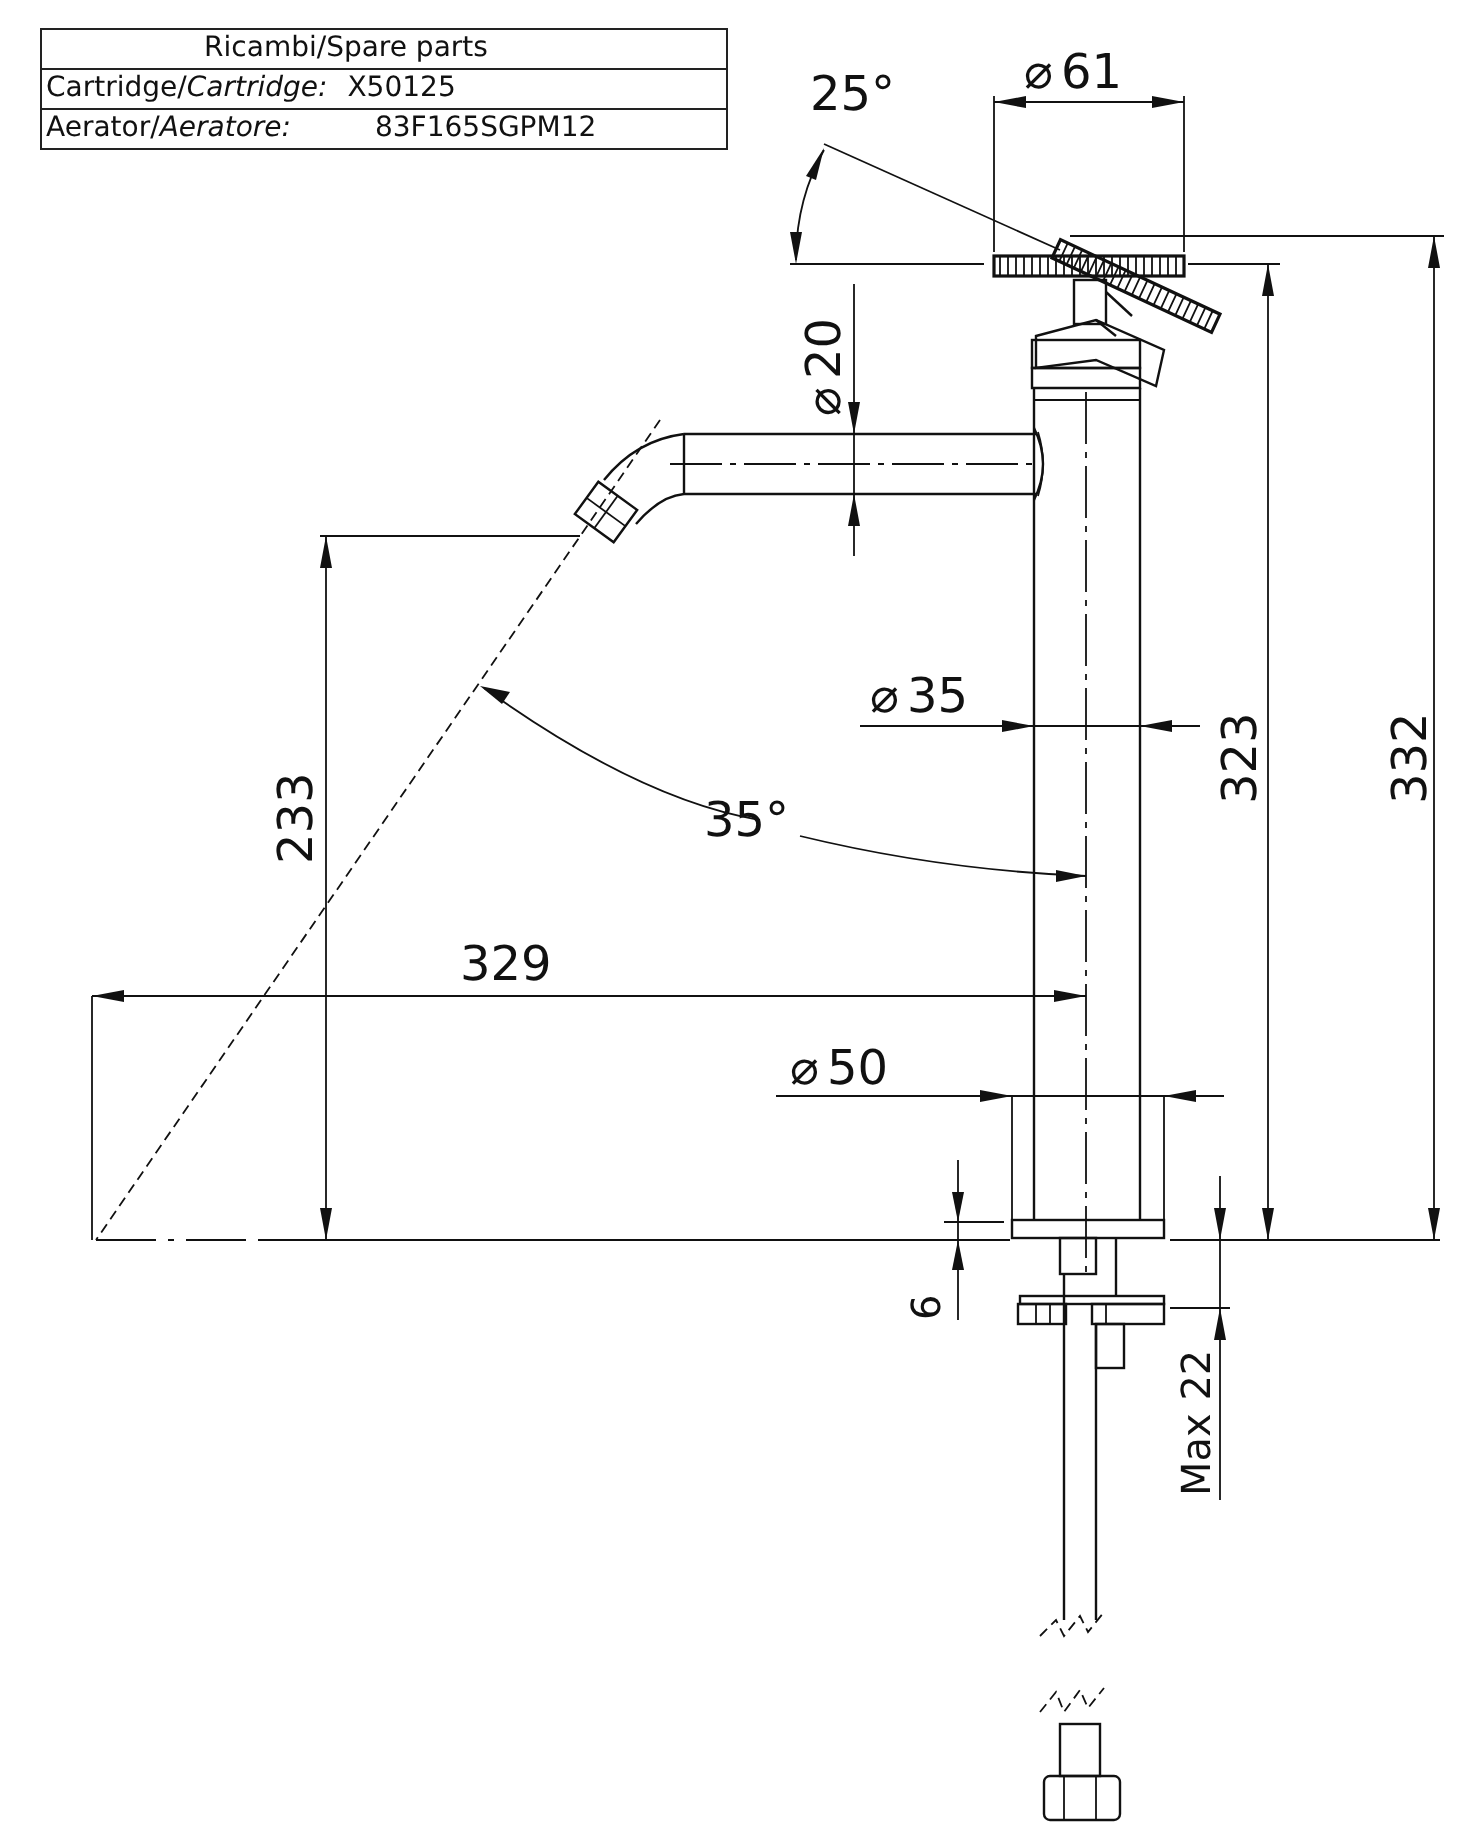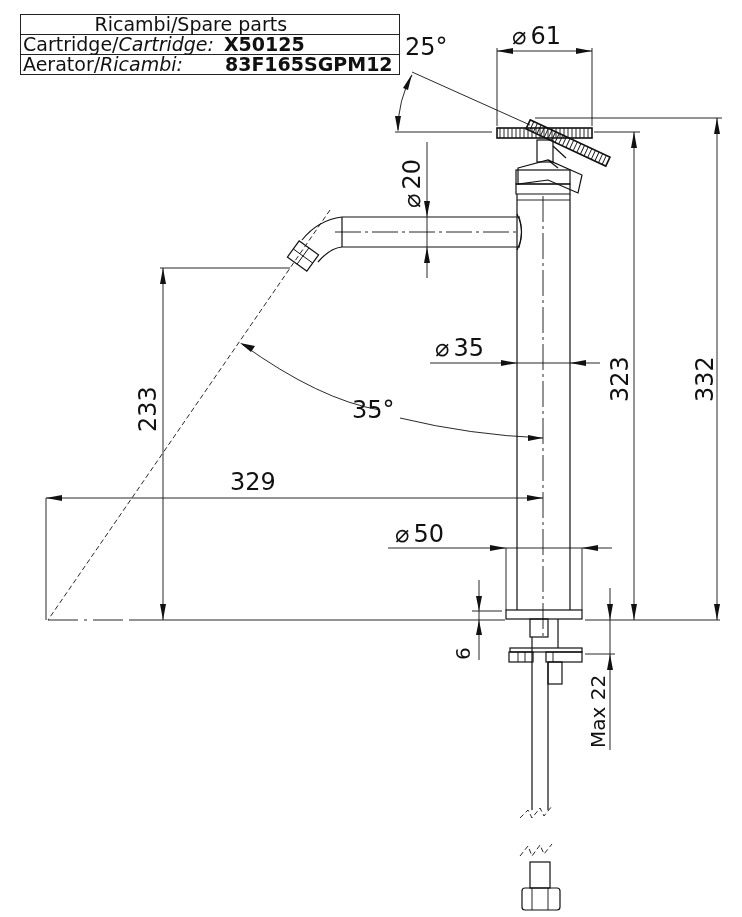--- a/index.html
+++ b/index.html
@@ -1,21 +1,21 @@
 <!DOCTYPE html>
 <html><head>
 <meta charset="utf-8">
 <style>
   html, body { margin:0; padding:0; background:#ffffff; }
   body { width:742px; height:917px; position:relative; overflow:hidden; font-family:"Liberation Sans", sans-serif; }
-  #parts-table { position:absolute; left:20px; top:14px; width:344px; border-collapse:collapse; font-family:"DejaVu Sans", sans-serif; font-size:19px; color:#111; }
+  #parts-table { position:absolute; left:20px; top:14px; width:344px; border-collapse:collapse; font-family:"DejaVu Sans", sans-serif; font-size:14px; color:#111; }
   #parts-table td { border:1px solid #222; padding:0 2px; height:19px; line-height:19px; white-space:nowrap; }
   #parts-table .hdr { text-align:center; padding-right:40px; }
   #parts-table i { }
-  #parts-table .val { padding-left:10px;font-weight:bold; }
+  #parts-table .val { padding-left:10px; }
   svg { position:absolute; left:0; top:0; }
   .ln { stroke:#111; stroke-width:1.2; fill:none; }
   .thin { stroke:#111; stroke-width:0.9; fill:none; }
   .thick { stroke:#111; stroke-width:1.6; fill:none; }
   .dash { stroke:#111; stroke-width:0.9; fill:none; stroke-dasharray:5 3; }
   .center { stroke:#111; stroke-width:0.9; fill:none; stroke-dasharray:26 4 3 4; }
   .dim-txt { font-family:"DejaVu Sans", sans-serif; font-size:24px; fill:#111; }
   .dim-sm { font-family:"DejaVu Sans", sans-serif; font-size:20px; fill:#111; }
   .arrow { fill:#111; stroke:none; }
 </style>
@@ -25,21 +25,21 @@
 <table id="parts-table">
   <tbody>
       <tr>
         <td colspan="2" class="hdr">Ricambi/Spare parts</td>
       </tr>
   <tr>
     <td style="border-right:none;"><span>Cartridge/</span><i>Cartridge:</i><span class="val">X50125</span></td>
     <td style="border-left:none;width:1px;"></td>
   </tr>
   <tr>
-    <td style="border-right:none;"><span>Aerator/</span><i>Ricambi:</i><span class="val" style="padding-left:42px;">83F165SGPM12</span></td>
+    <td style="border-right:none;"><span>Aerator/</span><i>Aeratore:</i><span class="val" style="padding-left:42px;">83F165SGPM12</span></td>
     <td style="border-left:none;width:1px;"></td>
   </tr>
 </tbody>
   </table>
 
 <svg width="742" height="917" viewBox="0 0 742 917">
 
   <g>
     <line class="thin" x1="48" y1="620" x2="130" y2="620" stroke-dasharray="30 6 3 6"></line>
     <line class="thin" x1="130" y1="620" x2="505" y2="620"></line>

